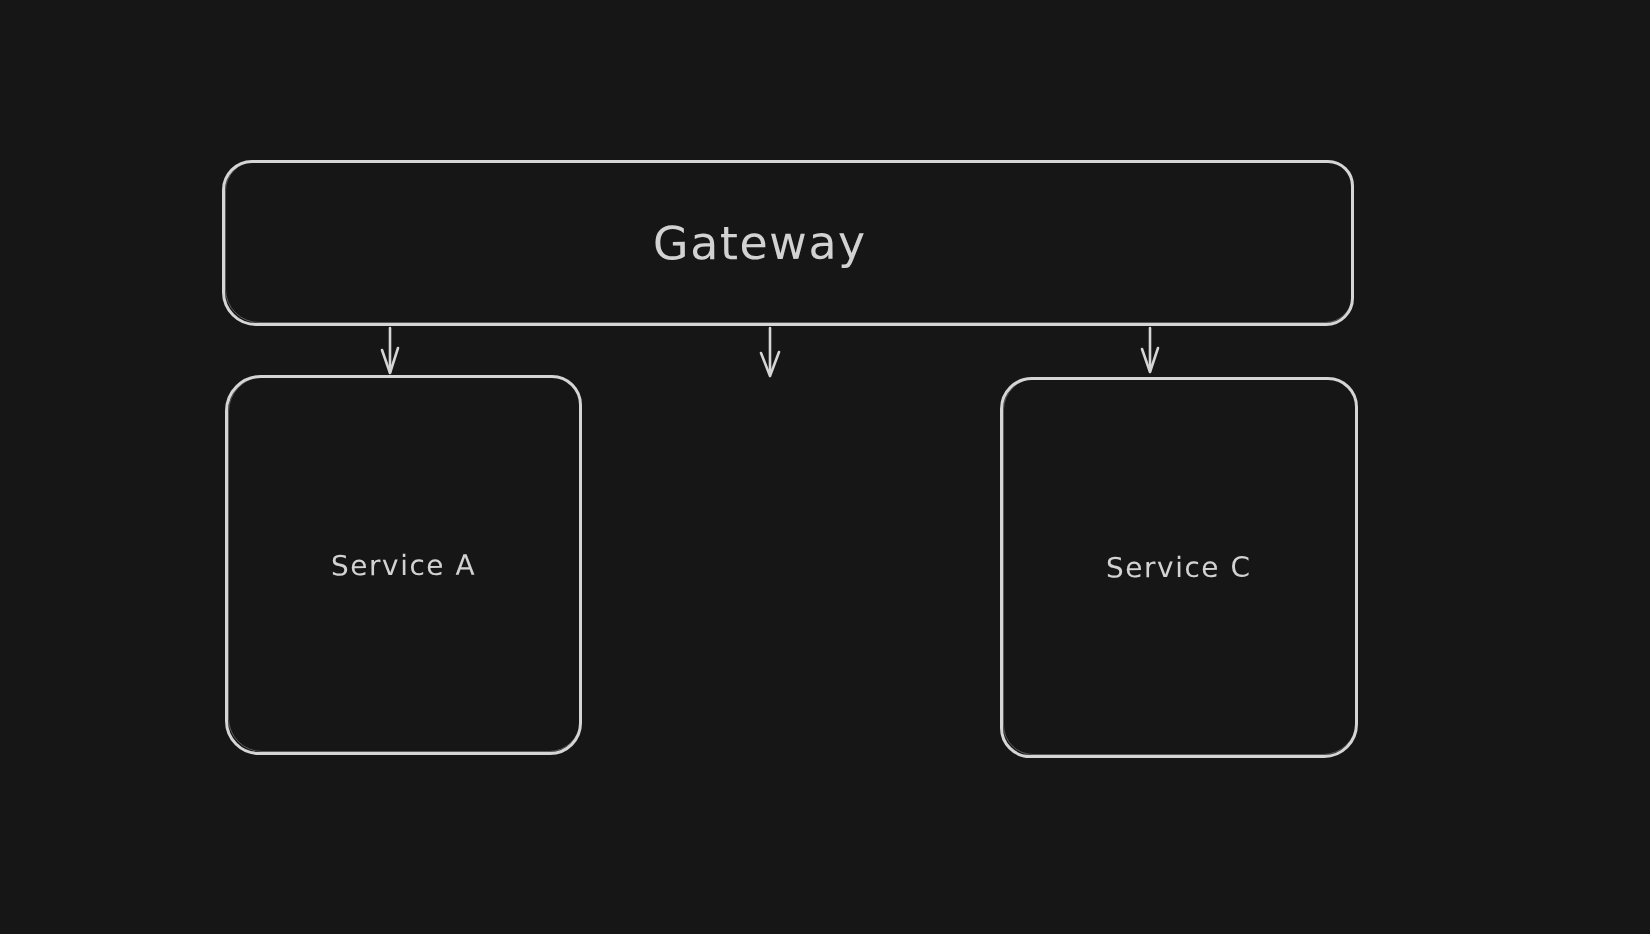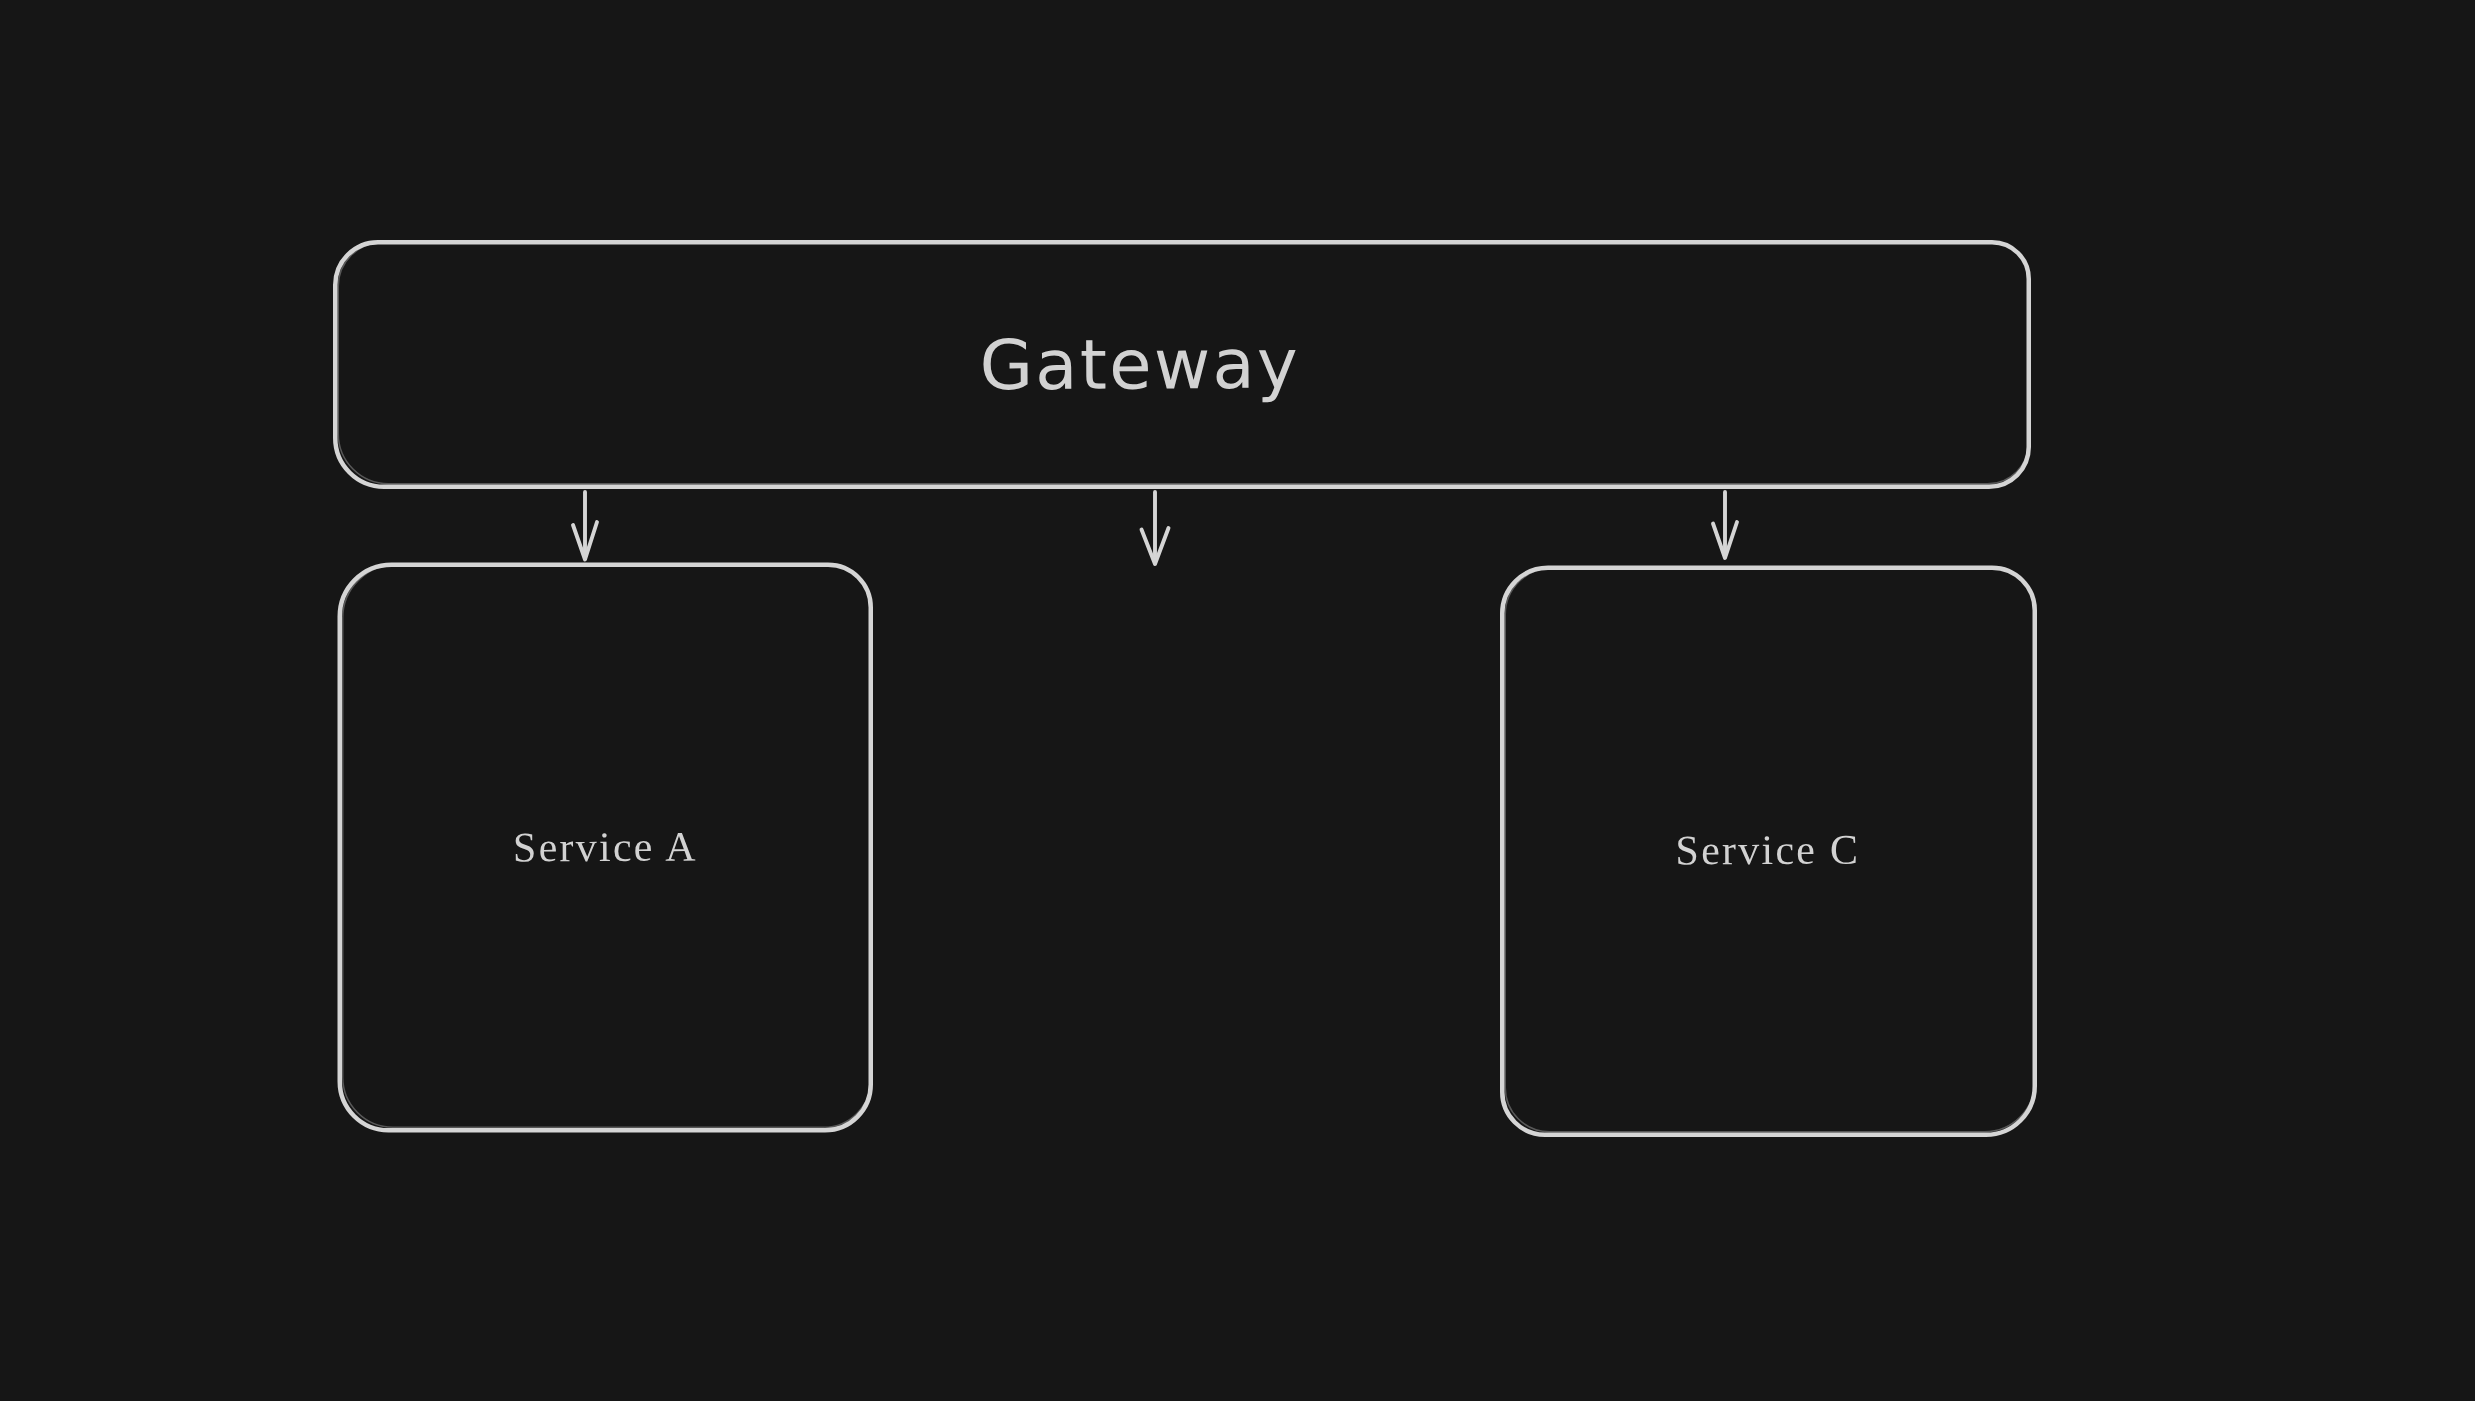--- a/index.html
+++ b/index.html
@@ -68,21 +68,20 @@
   }
   .gateway-label {
     font-size: 46px;
     line-height: 58px;
     transform: translateX(-28px) rotate(-0.3deg);
   }
   .service-label {
     font-size: 28px;
     line-height: 35px;
     transform: rotate(-0.3deg);
-    font-family: Liberation Serif, serif;
   }
   .edges {
     position: absolute;
     left: 0; top: 0;
     width: 1650px;
     height: 934px;
     pointer-events: none;
   }
   .edges g { pointer-events: stroke; }
   .edge-stroke {

